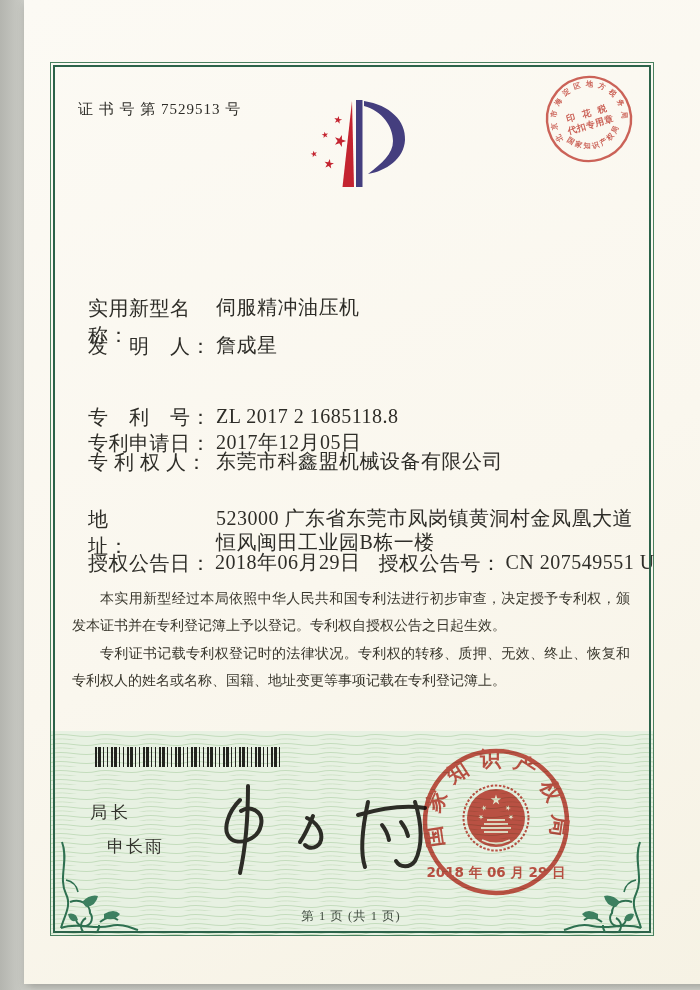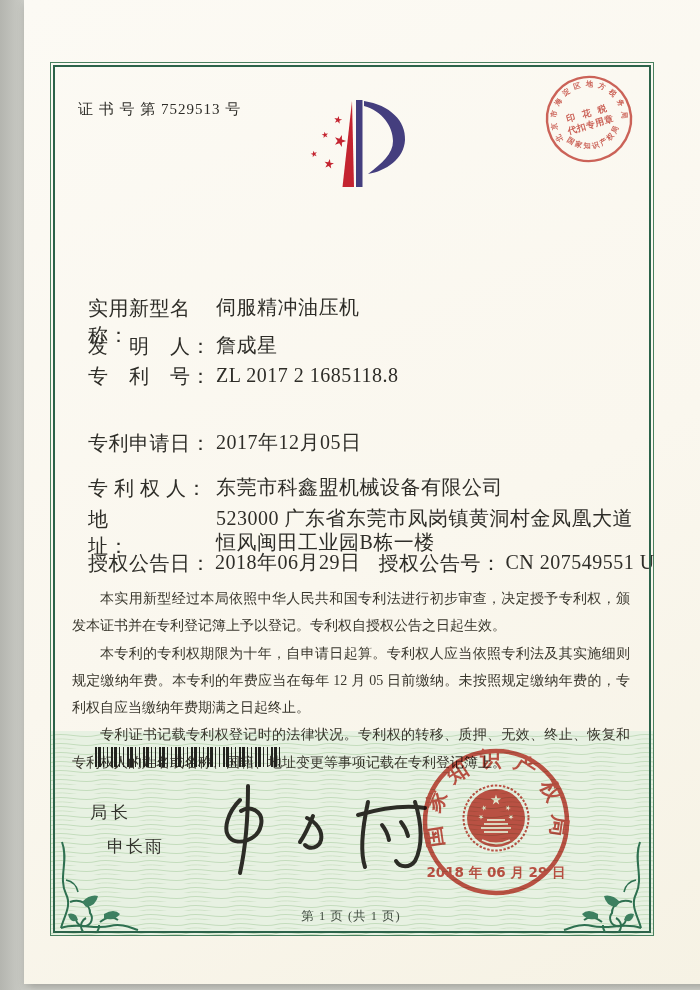--- a/index.html
+++ b/index.html
@@ -108,50 +108,49 @@
 
 
   <div class="row" style="top:295px">
     <span class="lbl">实用新型名称：</span>
     <span class="val">伺服精冲油压机</span>
   </div>
   <div class="row" style="top:333px">
     <span class="lbl">发　明　人：</span>
     <span class="val">詹成星</span>
   </div>
-  <div class="row" style="top:363px">
+  <div class="row" style="top:404px">
     <span class="lbl">专　利　号：</span>
     <span class="val">ZL 2017 2 1685118.8</span>
   </div>
   <div class="row" style="top:430px">
     <span class="lbl">专利申请日：</span>
     <span class="val">2017年12月05日</span>
   </div>
-  <div class="row" style="top:475px">
+  <div class="row" style="top:449px">
     <span class="lbl">专 利 权 人：</span>
     <span class="val">东莞市科鑫盟机械设备有限公司</span>
   </div>
   <div class="row" style="top:506px">
     <span class="lbl">地　　　　址：</span>
     <span class="val addr">523000 广东省东莞市凤岗镇黄洞村金凤凰大道恒风闽田工业园B栋一楼</span>
   </div>
   <div class="row grant" style="top:550px">
     <span class="pair">
       <span class="lbl">授权公告日：</span>
       <span class="val">2018年06月29日</span>
     </span>
     <span class="pair p2">
       <span class="lbl">授权公告号：</span>
       <span class="val">CN 207549551 U</span>
     </span>
   </div>
 
   <div class="body-text">
     <p>本实用新型经过本局依照中华人民共和国专利法进行初步审查，决定授予专利权，颁发本证书并在专利登记簿上予以登记。专利权自授权公告之日起生效。</p>
-    <p>本专利的专利权期限为十年，自申请日起算。专利权人应当依照专利法及其实施细则规定缴纳年费。本专利的年费应当在每年 12 月 05 日前缴纳。未按照规定缴纳年费的，专利权自应当缴纳年费期满之日起终止。</p>
     <p>专利证书记载专利权登记时的法律状况。专利权的转移、质押、无效、终止、恢复和专利权人的姓名或名称、国籍、地址变更等事项记载在专利登记簿上。</p>
   </div>
 
   <div class="barcode"></div>
 
   <div class="official">
     <div class="o-title">局长</div>
     <div class="o-name">申长雨</div>
   </div>
 

